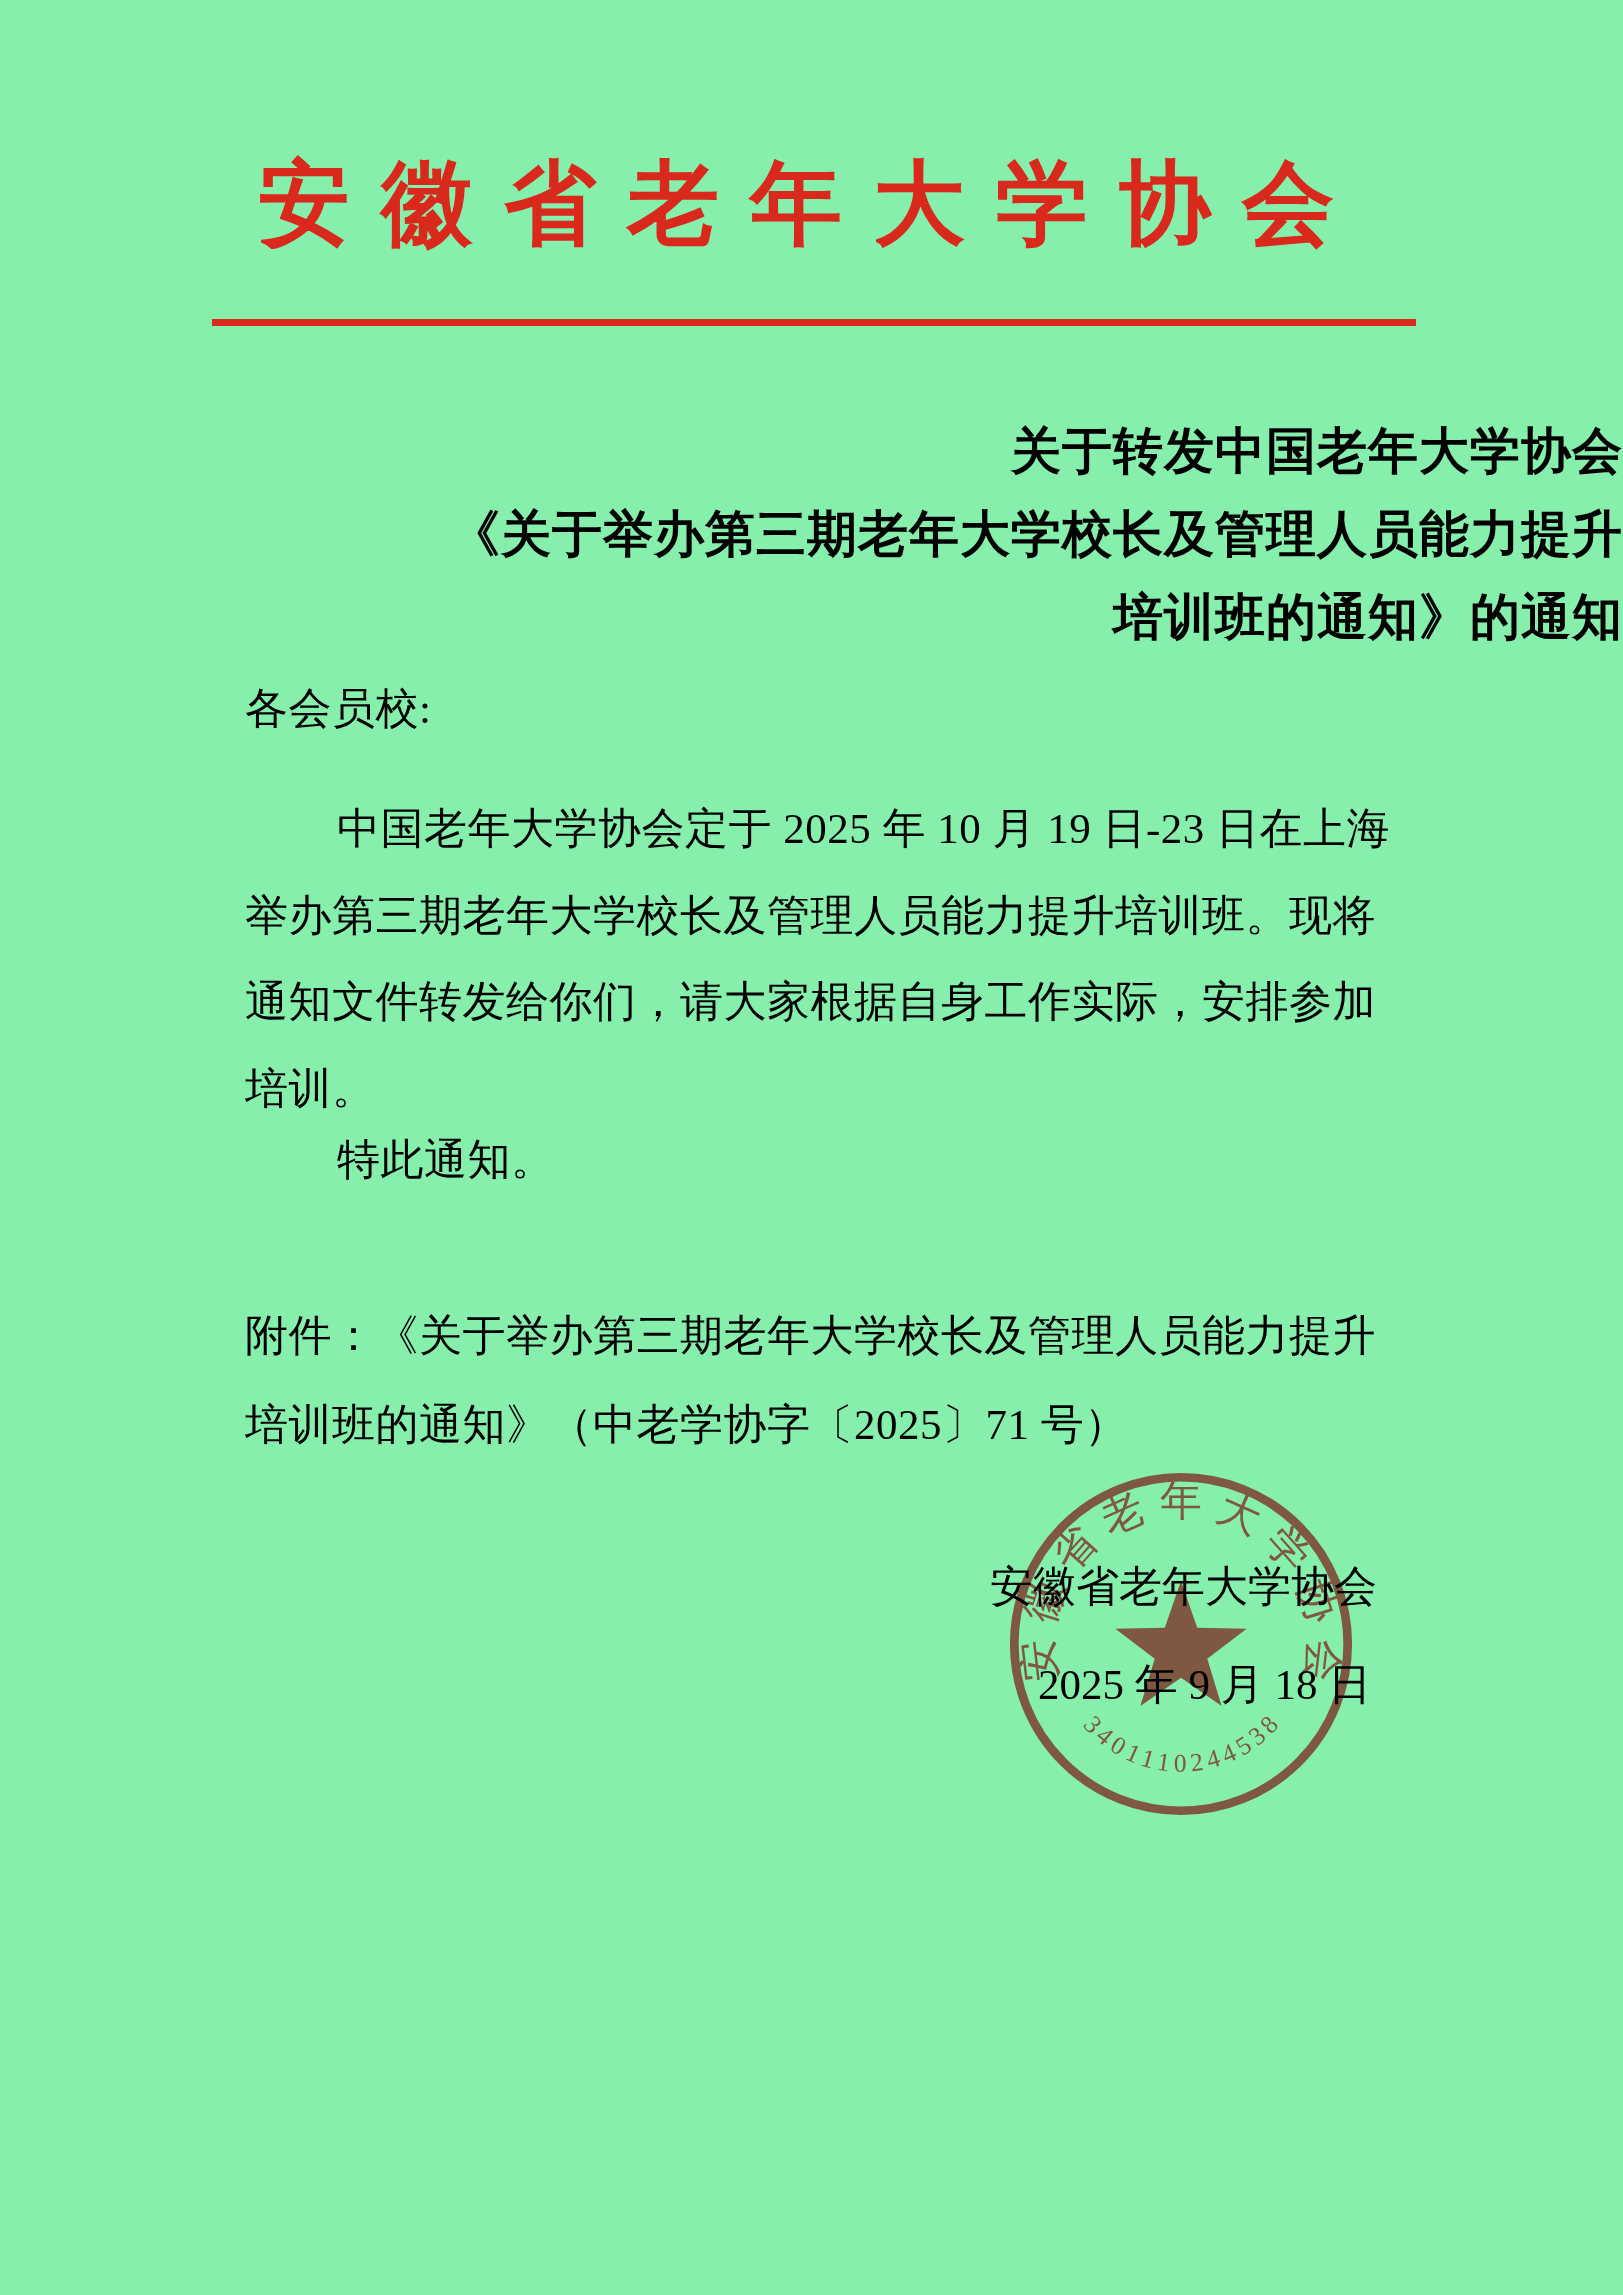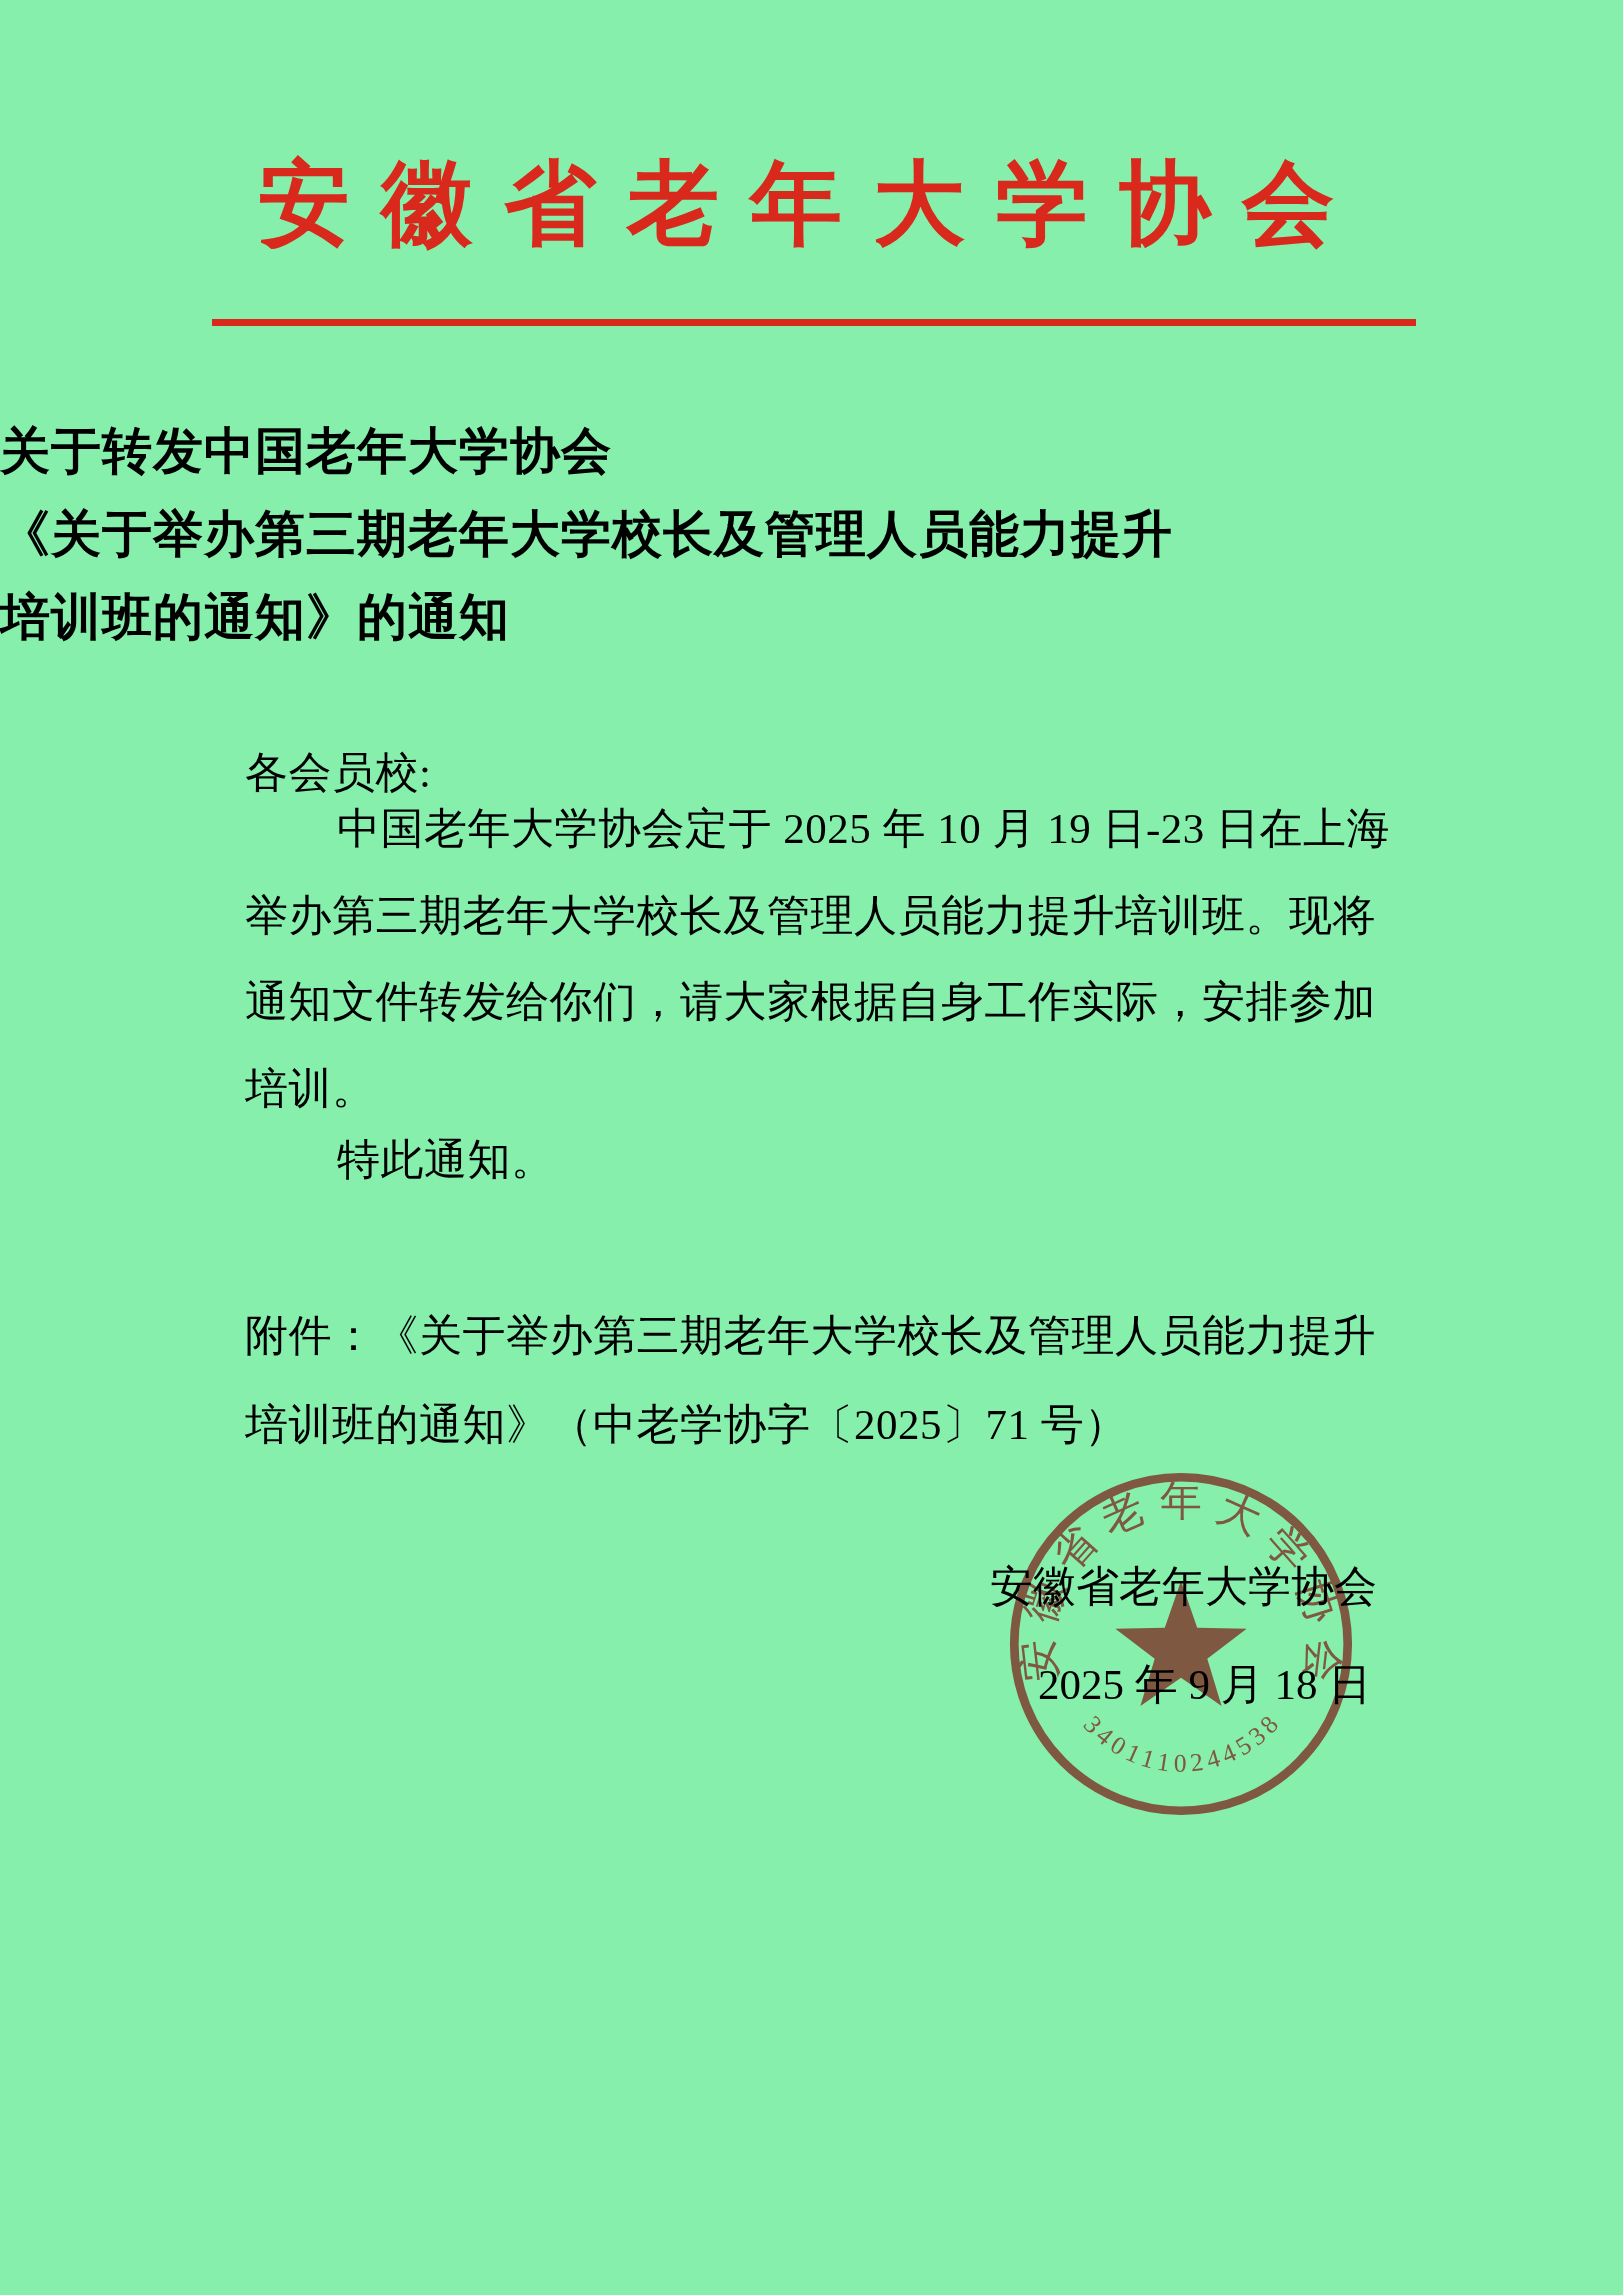--- a/index.html
+++ b/index.html
@@ -33,21 +33,21 @@
     width: 1204px;
     height: 7.2px;
     background: var(--accent-red, #d9291c);
   }
   
   .doc-title {
     position: absolute;
     top: 410px;
     left: 0;
     width: 100%;
-    text-align: left;
+    text-align: right;
     font-size: 50px;
     line-height: 83px;
     font-weight: 700;
     letter-spacing: 1px;
   }
   
   .line {
     position: absolute;
     font-size: 43px;
     line-height: 51px;
@@ -82,21 +82,21 @@
 
   <div class="org-name">安徽省老年大学协会</div>
   <div class="red-divider"></div>
 
   <div class="doc-title">
     <div>关于转发中国老年大学协会</div>
     <div>《关于举办第三期老年大学校长及管理人员能力提升</div>
     <div>培训班的通知》的通知</div>
   </div>
 
-  <div class="line" style="top:747px; left:245px;">各会员校:</div>
+  <div class="line" style="top:683px; left:245px;">各会员校:</div>
   <div class="line" style="top:803px; left:337px;">中国老年大学协会定于 2025 年 10 月 19 日-23 日在上海</div>
   <div class="line" style="top:890px; left:245px;">举办第三期老年大学校长及管理人员能力提升培训班。现将</div>
   <div class="line" style="top:976px; left:245px;text-align:right;">通知文件转发给你们，请大家根据自身工作实际，安排参加</div>
   <div class="line" style="top:1063px; left:245px;">培训。</div>
   <div class="line" style="top:1134px; left:337px;">特此通知。</div>
 
   <div class="line" style="top:1313px; left:245px;font-family:Liberation Mono, monospace;">附件：《关于举办第三期老年大学校长及管理人员能力提升</div>
   <div class="line" style="top:1399px; left:245px;">培训班的通知》（中老学协字〔2025〕71 号）</div>
 
   <div class="sig-org">安徽省老年大学协会</div>

